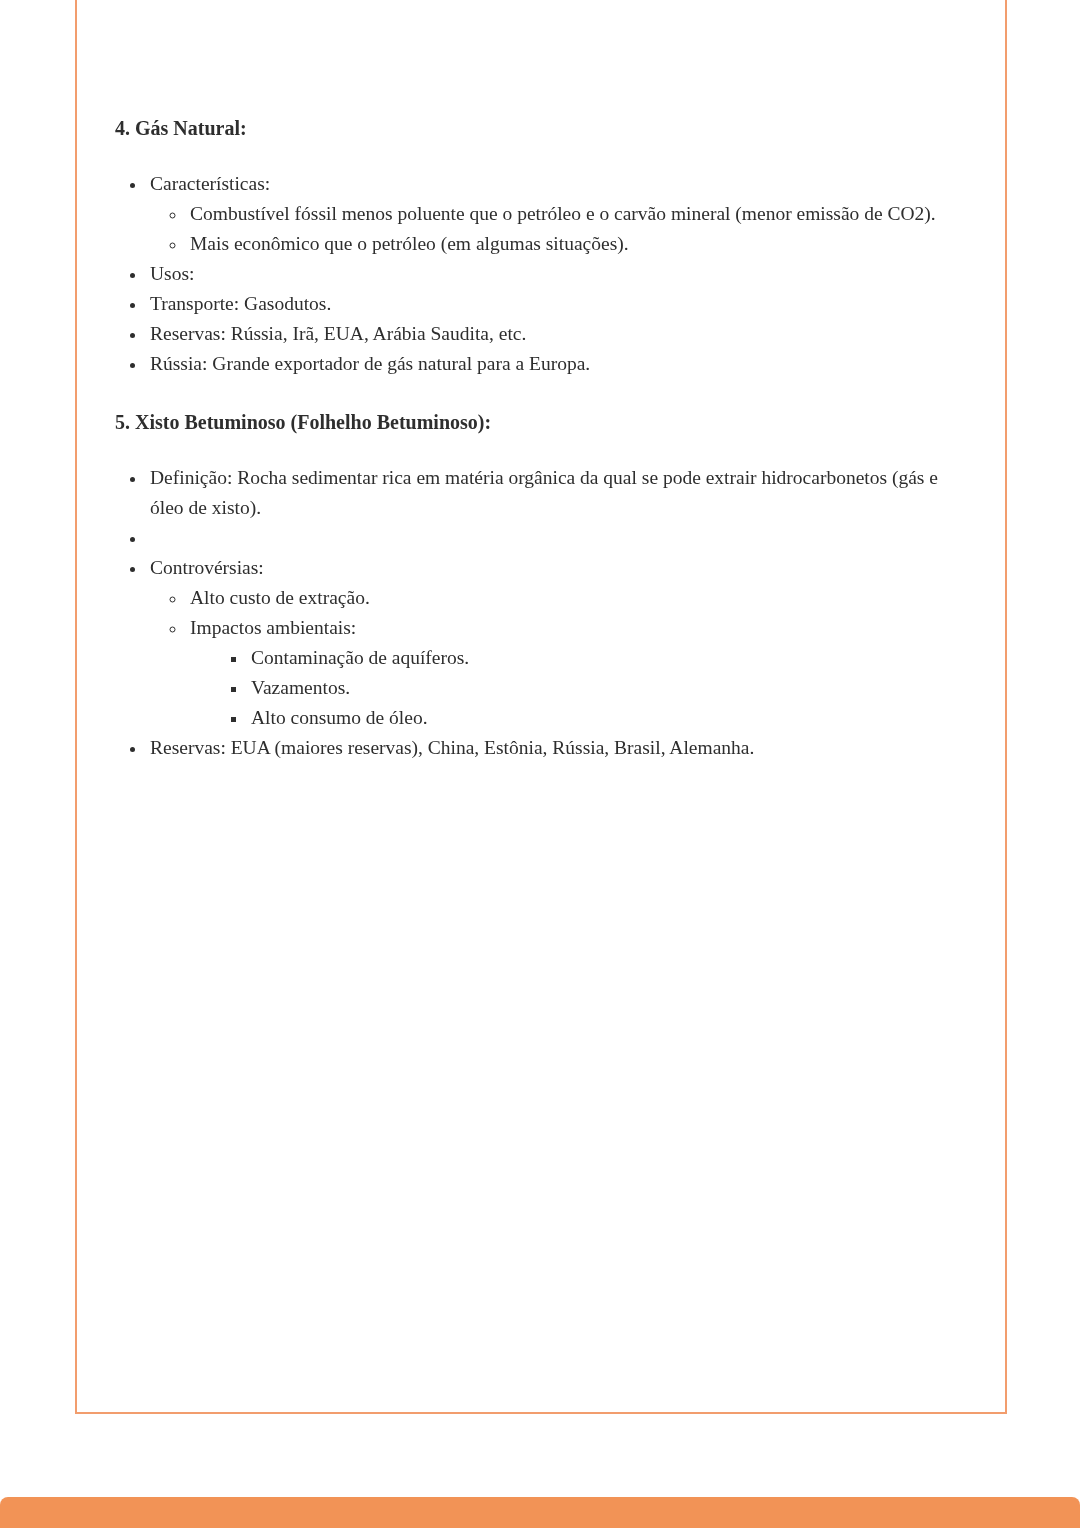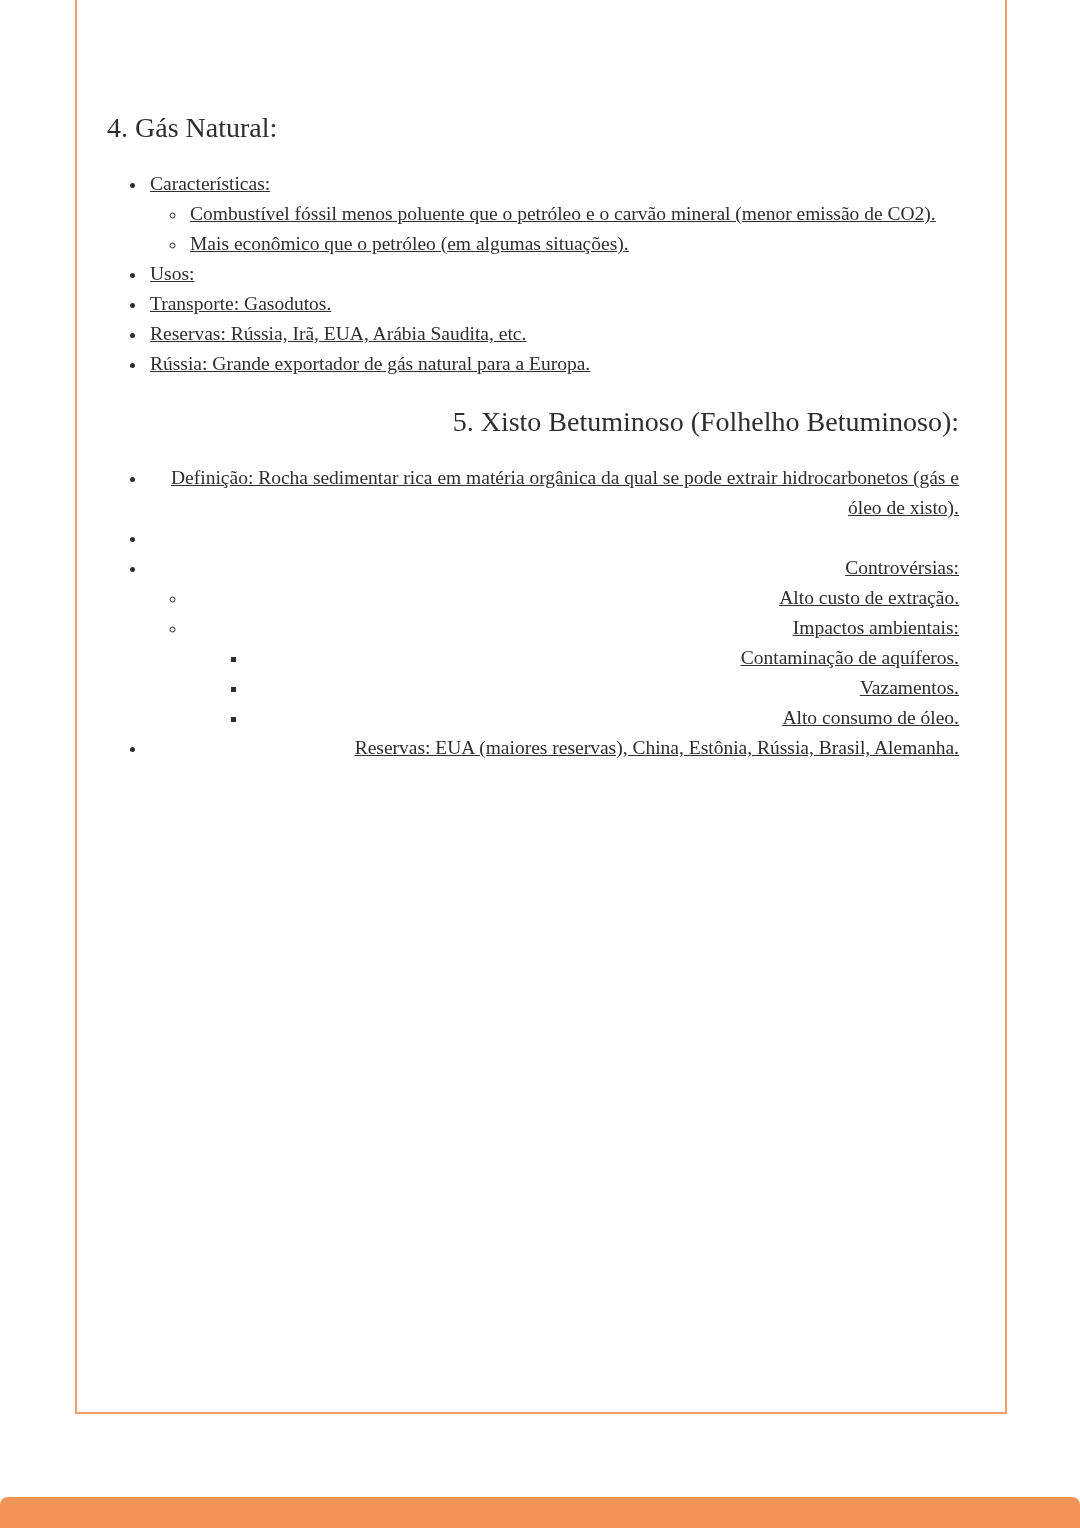--- a/index.html
+++ b/index.html
@@ -19,34 +19,34 @@
     border: 2px solid #f29d6d;
     background: #ffffff;
   }
 
   .content {
     padding: 158px 46px 0 30px;
     font-size: 19.5px;
     line-height: 30px;
   }
 
-  .section + .section { margin-top: 29px; text-align: right; }
+  .section + .section { margin-top: 29px; }
 
   h3.section-heading {
-    font-size: 28px;
-    font-weight: normal;
+    font-size: 20px;
+    font-weight: bold;
     line-height: 28px;
-    margin: 0 0 27px 0;
+    margin: 0 0 27px 8px;
   }
 
   ul { margin: 0; }
   ul.l1 { list-style-type: disc;   margin-left: 40px; }
   ul.l2 { list-style-type: circle; margin-left: 37px; }
   ul.l3 { list-style-type: square; margin-left: 58px; }
-  li { padding-left: 3px; text-decoration: underline; }
+  li { padding-left: 3px; }
   li::marker { font-size: 0.9em; }
 
   .bottom-bar {
     position: absolute;
     left: 0; bottom: 0;
     width: 1080px; height: 31px;
     background: #f29356;
     border-radius: 8px 8px 0 0;
   }
 </style>

